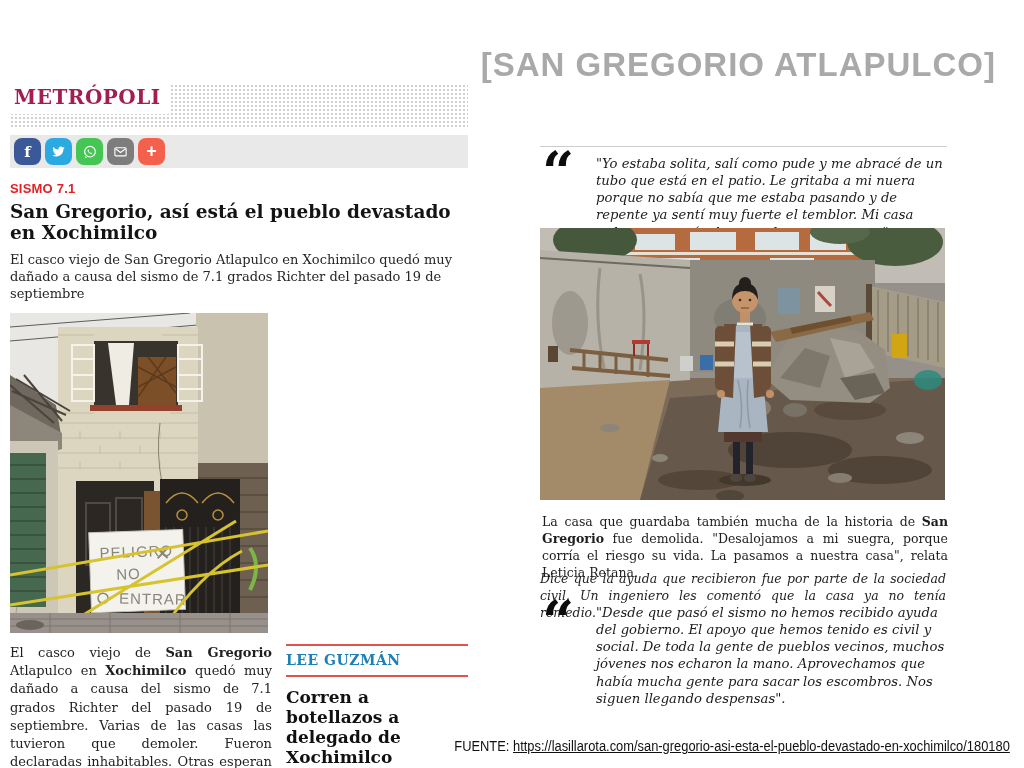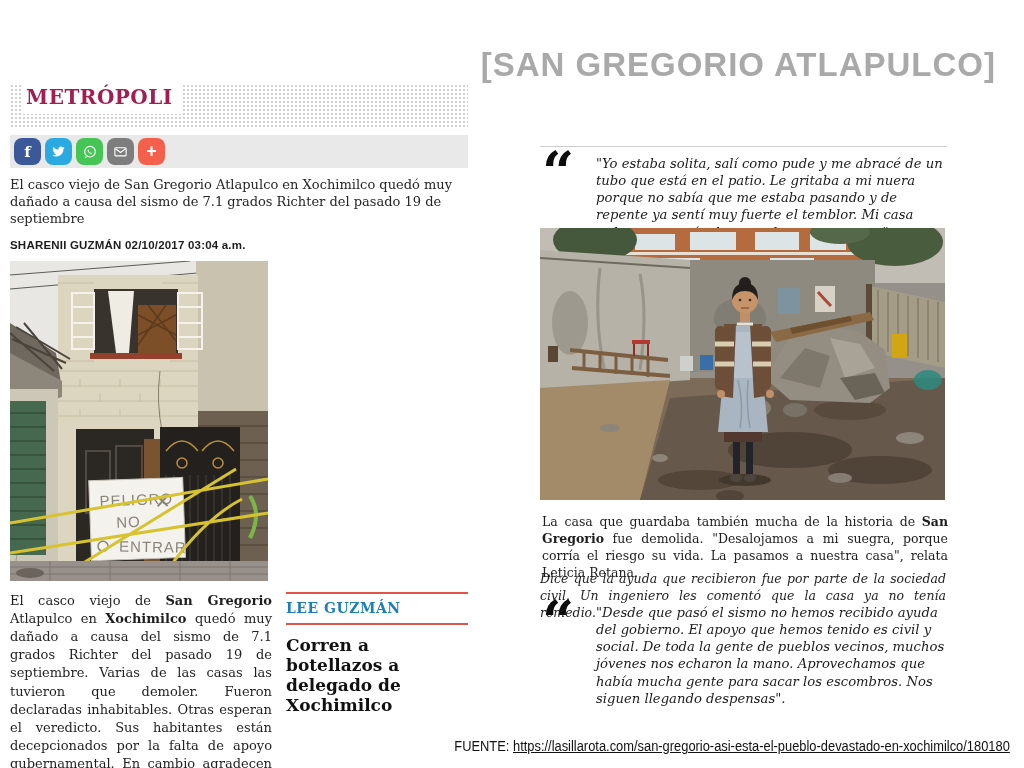--- a/index.html
+++ b/index.html
@@ -7,21 +7,21 @@
 
   
   .slide-title{position:absolute;top:46px;right:28px;margin:0;font-family:"Liberation Sans",sans-serif;
     font-weight:bold;font-size:33px;letter-spacing:1px;color:#a9a9a9;white-space:nowrap;}
 
   
   .article{position:absolute;left:10px;top:84px;width:458px;}
   .section-strip{position:relative;height:44px;
     background-image:radial-gradient(circle,#d2cfcf 0.9px,rgba(0,0,0,0) 1px);
     background-size:4px 4px;}
-  .section-label{position:absolute;left:12px;top:0;background:#fff;padding:1px 10px 5px 4px;
+  .section-label{position:absolute;left:0;top:0;background:#fff;padding:1px 10px 5px 4px;
     font-family:"DejaVu Serif",serif;font-weight:bold;font-size:20px;letter-spacing:.5px;color:#a11d52;}
   .social-bar{margin-top:7px;background:#e9e9e9;height:33px;display:flex;align-items:center;padding-left:4px;gap:4px;}
   .share-btn{width:27px;height:27px;border-radius:8px;border:none;display:flex;align-items:center;justify-content:center;
     color:#fff;font-family:"DejaVu Serif",serif;font-weight:bold;font-size:15px;padding:0;cursor:pointer;}
   .btn-fb{background:#3b5998;}
   .btn-tw{background:#2baae2;}
   .btn-wa{background:#45c553;}
   .btn-mail{background:#7d7d7d;}
   .btn-more{background:#f4604c;font-family:"Liberation Sans",sans-serif;font-size:18px;}
   .kicker{margin-top:13px;font-weight:bold;font-size:13px;letter-spacing:.2px;color:#e32226;}
@@ -90,22 +90,23 @@
         <svg width="15" height="15" viewBox="0 0 24 24">
           <rect x="3" y="6" width="18" height="13" rx="1.5" fill="none" stroke="#fff" stroke-width="1.8"></rect>
           <path d="M4 7.5 12 13.5 20 7.5" fill="none" stroke="#fff" stroke-width="1.8"></path>
         </svg>
       </button>
       <button class="share-btn btn-more">
         <span>+</span>
       </button>
     </div>
 
+    <div class="kicker">SISMO 7.1</div>
+    <h2 class="headline">San Gregorio, así está el pueblo devastado en Xochimilco</h2>
     <p class="dek">El casco viejo de San Gregorio Atlapulco en Xochimilco quedó muy dañado a causa del sismo de 7.1 grados Richter del pasado 19 de septiembre</p>
-    <div class="byline">SHARENII GUZMÁN 02/10/2017 03:04 a.m.</div>
 
     <svg class="photo1" viewBox="0 0 258 320" preserveAspectRatio="none">
       <rect width="258" height="320" fill="#e8e7e3"></rect>
       <path d="M0 28 258 6 M0 14 180 0 M60 40 258 18" stroke="#5c5c58" stroke-width="1" fill="none"></path>
       <rect x="186" y="0" width="72" height="320" fill="#c9c2ae"></rect>
       <rect x="186" y="150" width="72" height="170" fill="#6e6051"></rect>
       <path d="M186 165h72M186 182h72M186 199h72M186 216h72M186 233h72M186 250h72M186 267h72M186 284h72M186 301h72" stroke="#55493c" stroke-width="1.5"></path>
       <path d="M240 235q12 18 0 42" stroke="#7ab648" stroke-width="4" fill="none"></path>
       <rect x="48" y="14" width="140" height="306" fill="#dcd5bf"></rect>
       <path d="M48 110h140M48 125h140M48 140h140M48 155h140M48 22h36M152 22h36M48 100h36M160 100h28" stroke="#c6bda2" stroke-width="1"></path>

